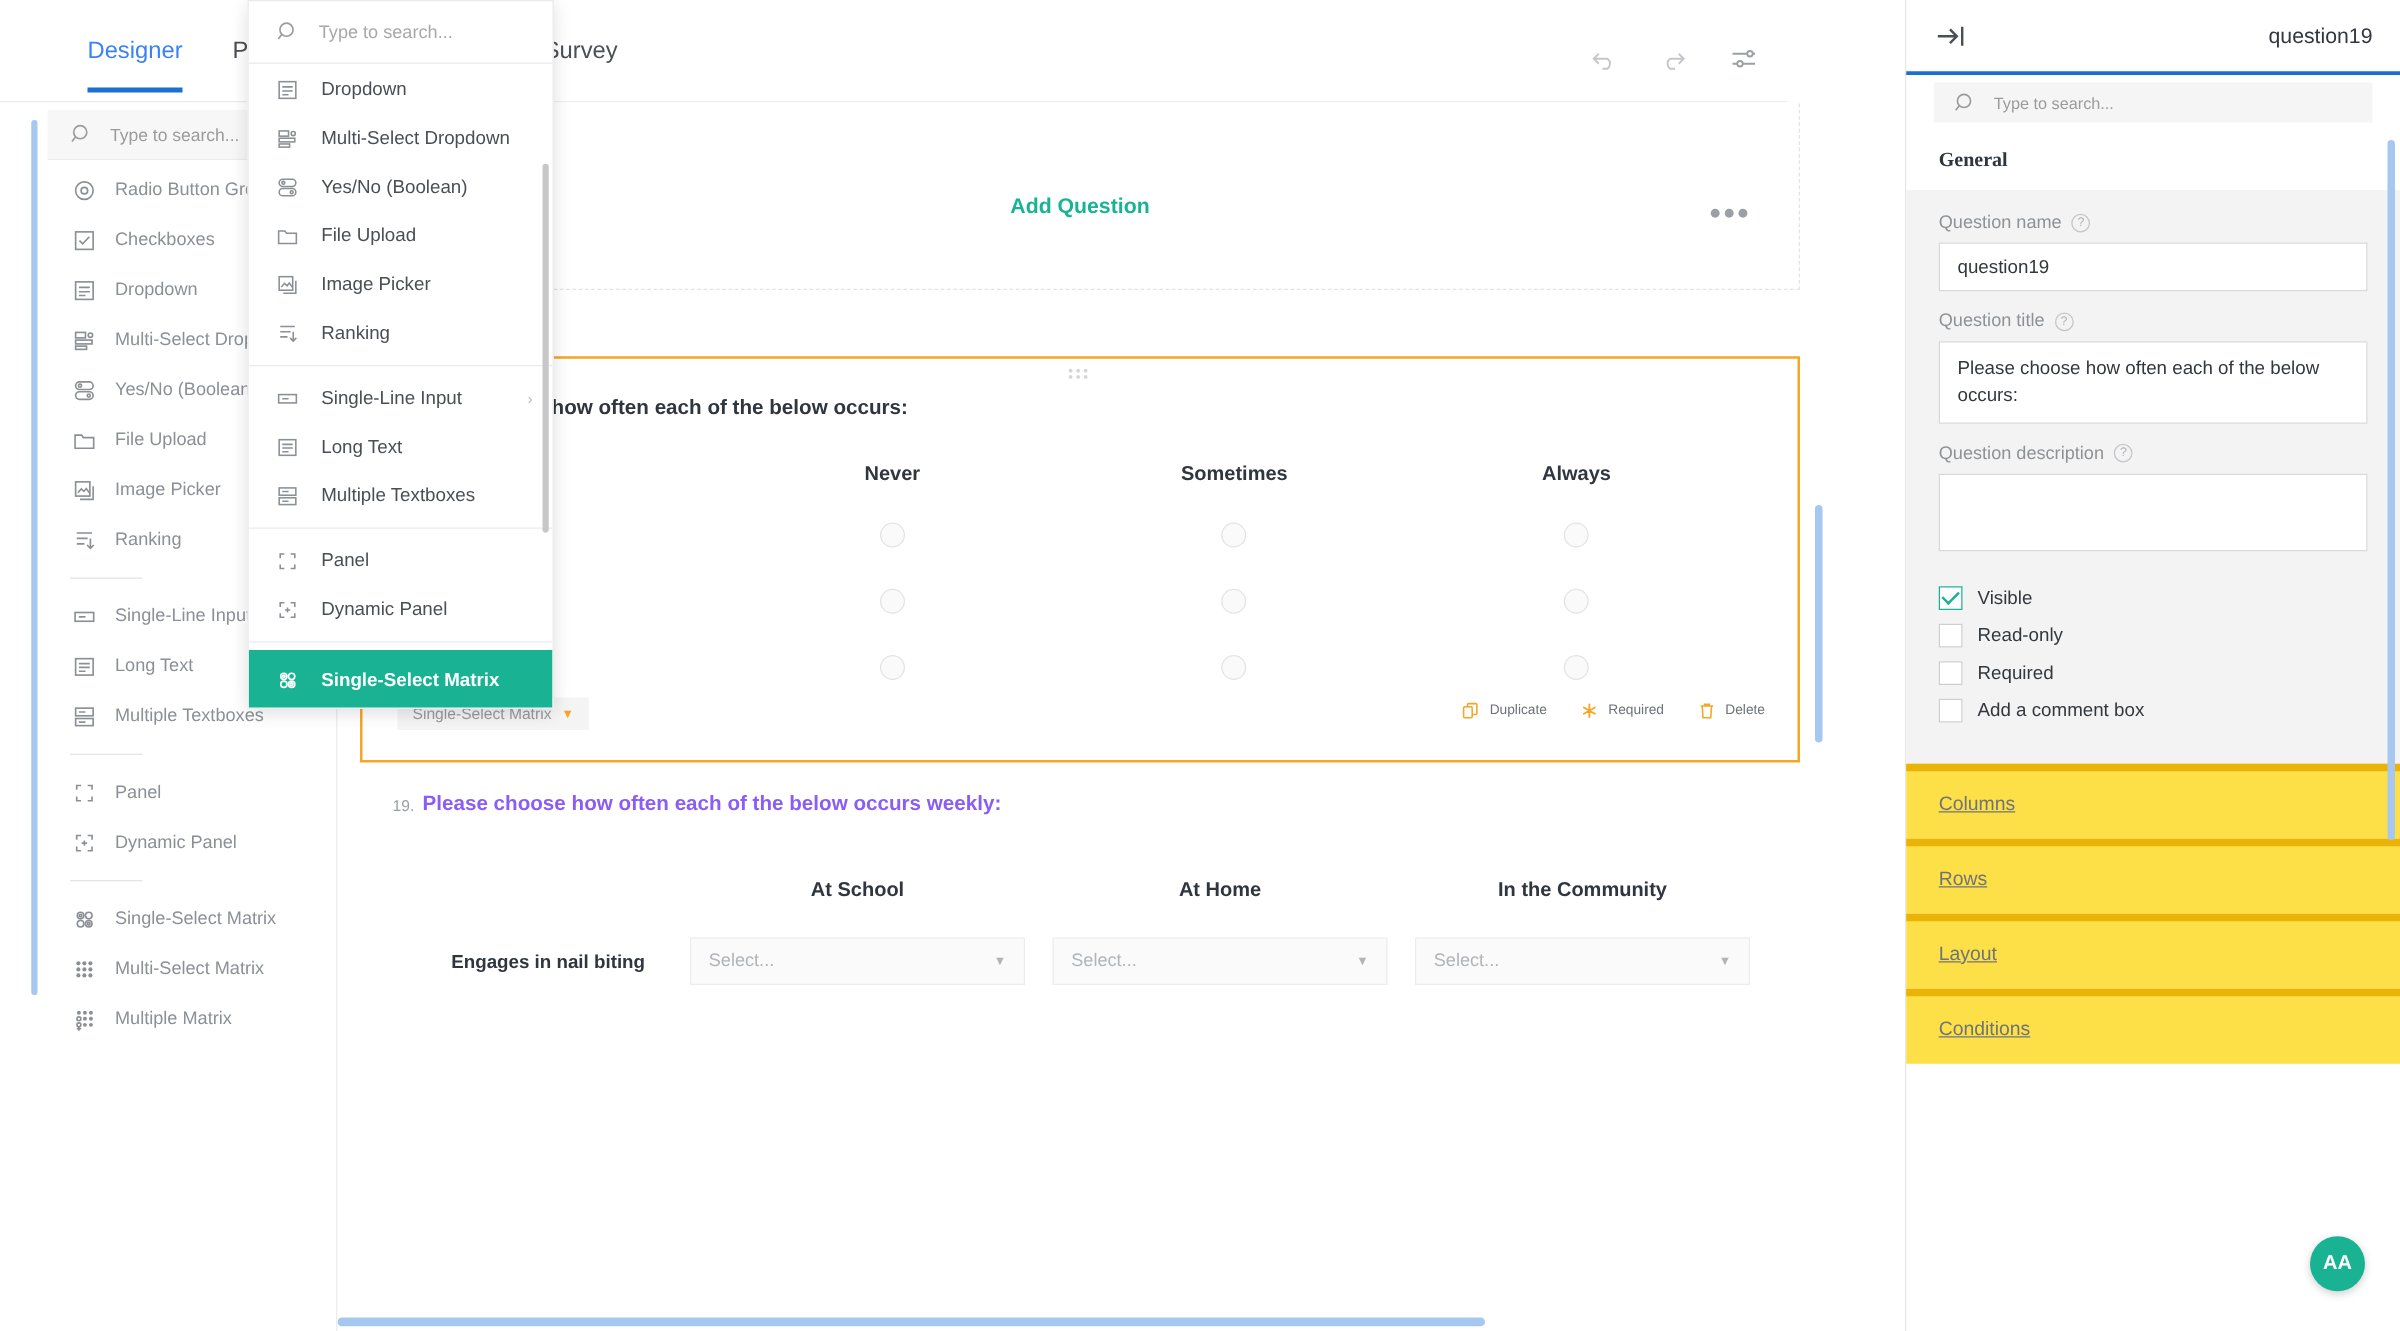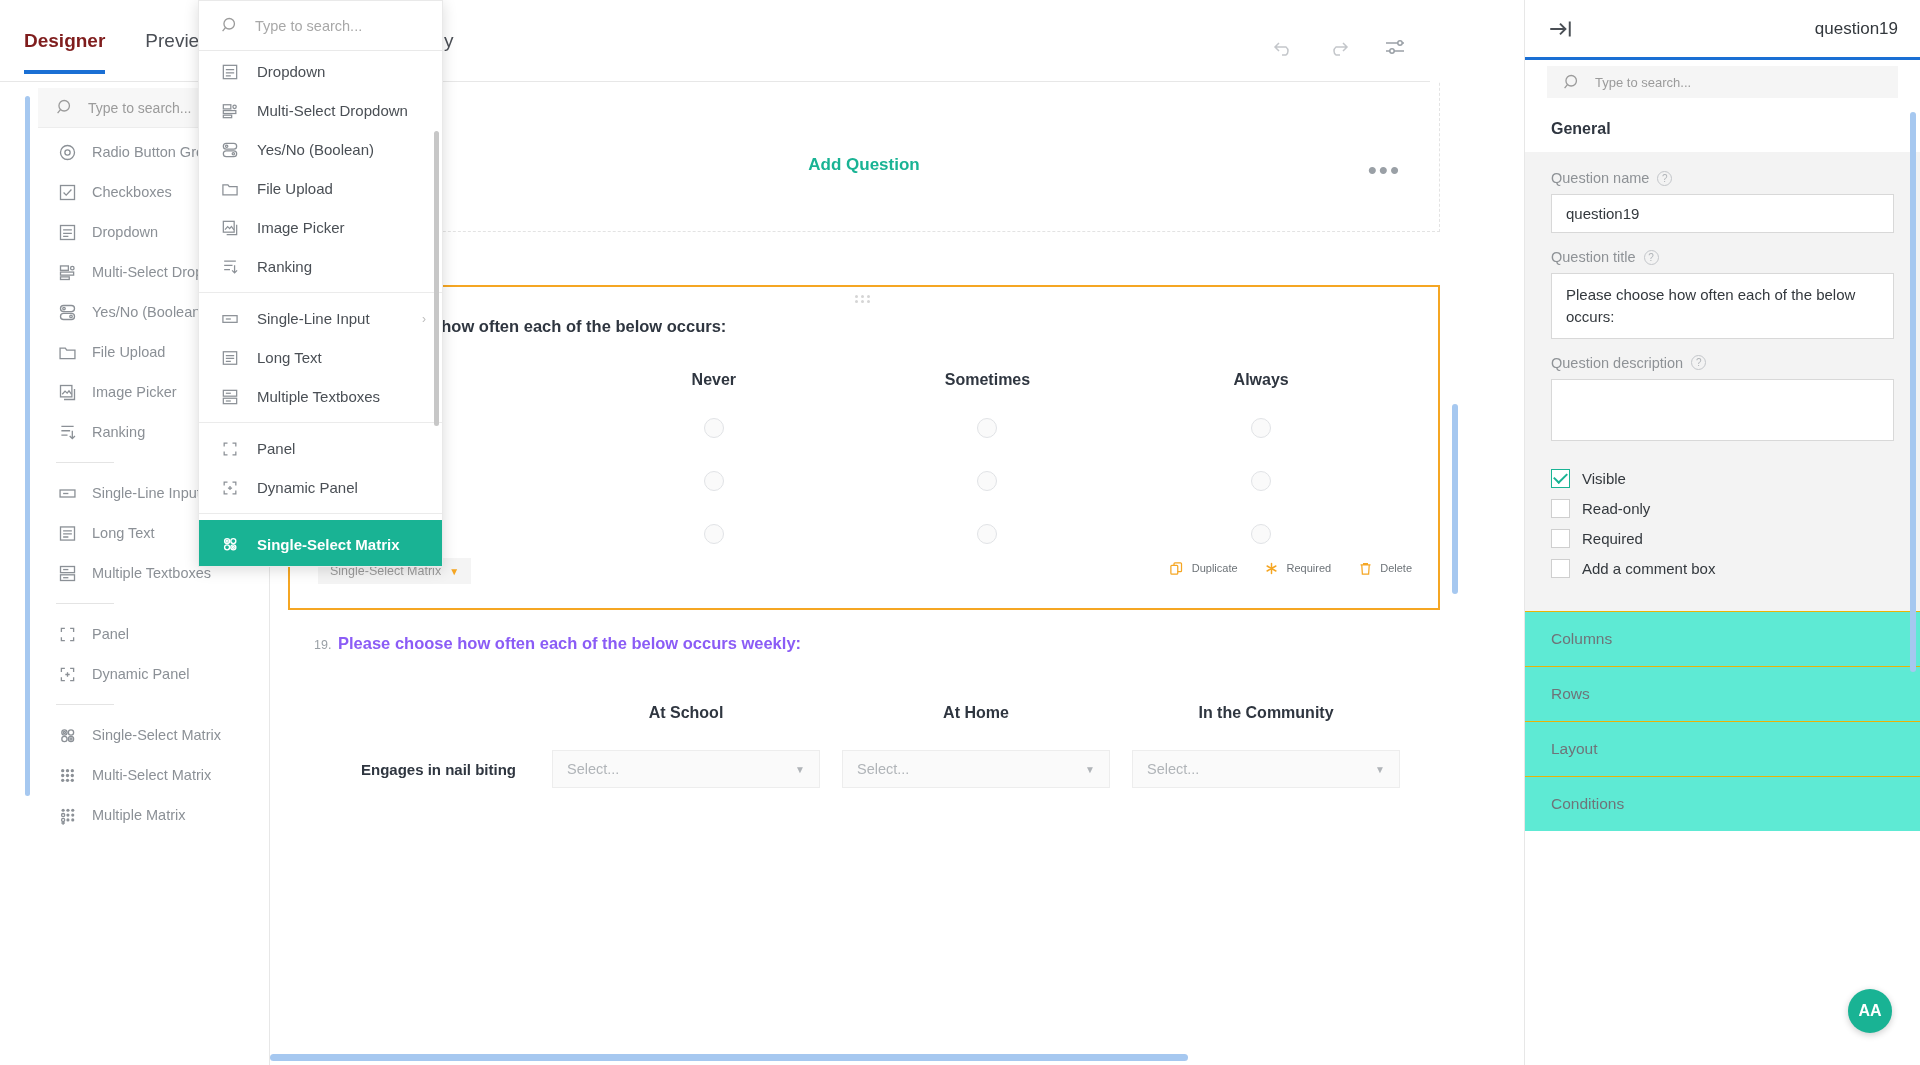--- a/index.html
+++ b/index.html
@@ -16,21 +16,21 @@
   
   .tabbar {
     position: absolute; top: 0; left: 0; width: 1430px; height: 82px;
     background: #fff; border-bottom: 1px solid #e7e7e7;
   }
   .tabs { position:absolute; left: 24px; top: 30px; display: flex; gap: 40px; }
   .tab {
     font-size: 19px; color: #4b4f56; cursor: pointer;
     padding-bottom: 22px; position: relative; white-space: nowrap;
   }
-  .tab.active { color: #7f1d1d; font-weight: bold; }
+  .tab.active { color: #3b82f6; font-weight: normal; margin-left: 46px; }
   .tab.active::after {
     content:""; position:absolute; left:0; right:0; bottom:0;
     height: 4px; background:#1a6fd4;
   }
   .topactions { position:absolute; right: 22px; top: 34px; display:flex; align-items:center; gap: 30px; }
   .icon-btn { width: 26px; height: 26px; cursor:pointer; color:#c3c6ca; display:flex; align-items:center; justify-content:center;}
   .icon-btn svg { width: 24px; height: 24px; }
 
   
   .toolbox {
@@ -203,21 +203,21 @@
     padding: 0 22px;
   }
   .props-head .title { font-size: 17px; color:#33383d; }
   .collapse-icon { width: 26px; height: 26px; cursor:pointer; }
   .props-search {
     margin: 6px 22px 0 22px; height: 32px; background:#f5f5f5;
     display:flex; align-items:center; gap: 12px; padding-left: 14px;
   }
   .props-search .ph { font-size: 13px; color:#9b9b9b; }
   .group-title {
-    padding: 22px 26px 14px 26px; font-size: 16px; font-weight: bold; color:#2f3640;
+    padding: 22px 26px 14px 26px; font-size: 16px; font-weight: bold; color:#2f3640;font-family:Liberation Serif, serif;
   }
   .group-body { background:#f3f3f3; padding: 18px 26px 22px 26px; }
   .fld { margin-bottom: 16px; }
   .fld-label {
     display:flex; align-items:center; gap: 8px;
     font-size: 14.5px; color:#8e9296; margin-bottom: 8px;
   }
   .help {
     width: 15px; height: 15px; border-radius:50%; border:1px solid #c3c6ca;
     color:#b0b4b8; font-size: 10px; display:flex; align-items:center; justify-content:center;
@@ -237,21 +237,21 @@
   }
   .chk.on { border-color:#19b394; }
   .chk.on::after {
     content:""; width: 11px; height: 6px;
     border-left: 2.4px solid #19b394; border-bottom: 2.4px solid #19b394;
     transform: rotate(-45deg) translate(1px,-1px);
   }
   .chk-lbl { font-size: 15px; color:#33383d; }
   .acc-row {
     padding: 18px 26px; font-size: 15.5px; color:#6f7479;
-    border-top: 1px solid #eab308; cursor:pointer; background:#5eead4;
+    border-top: 6px solid #eab308; cursor:pointer; background:#fde047;text-decoration:underline;
   }
   .props-scroll {
     position:absolute; right: 4px; top: 112px; width: 6px; height: 560px;
     background:#a6c8f0; border-radius: 4px;
   }
 
   
   .fab {
     position:absolute; right: 28px; bottom: 32px;
     width: 44px; height: 44px; border-radius: 50%;

